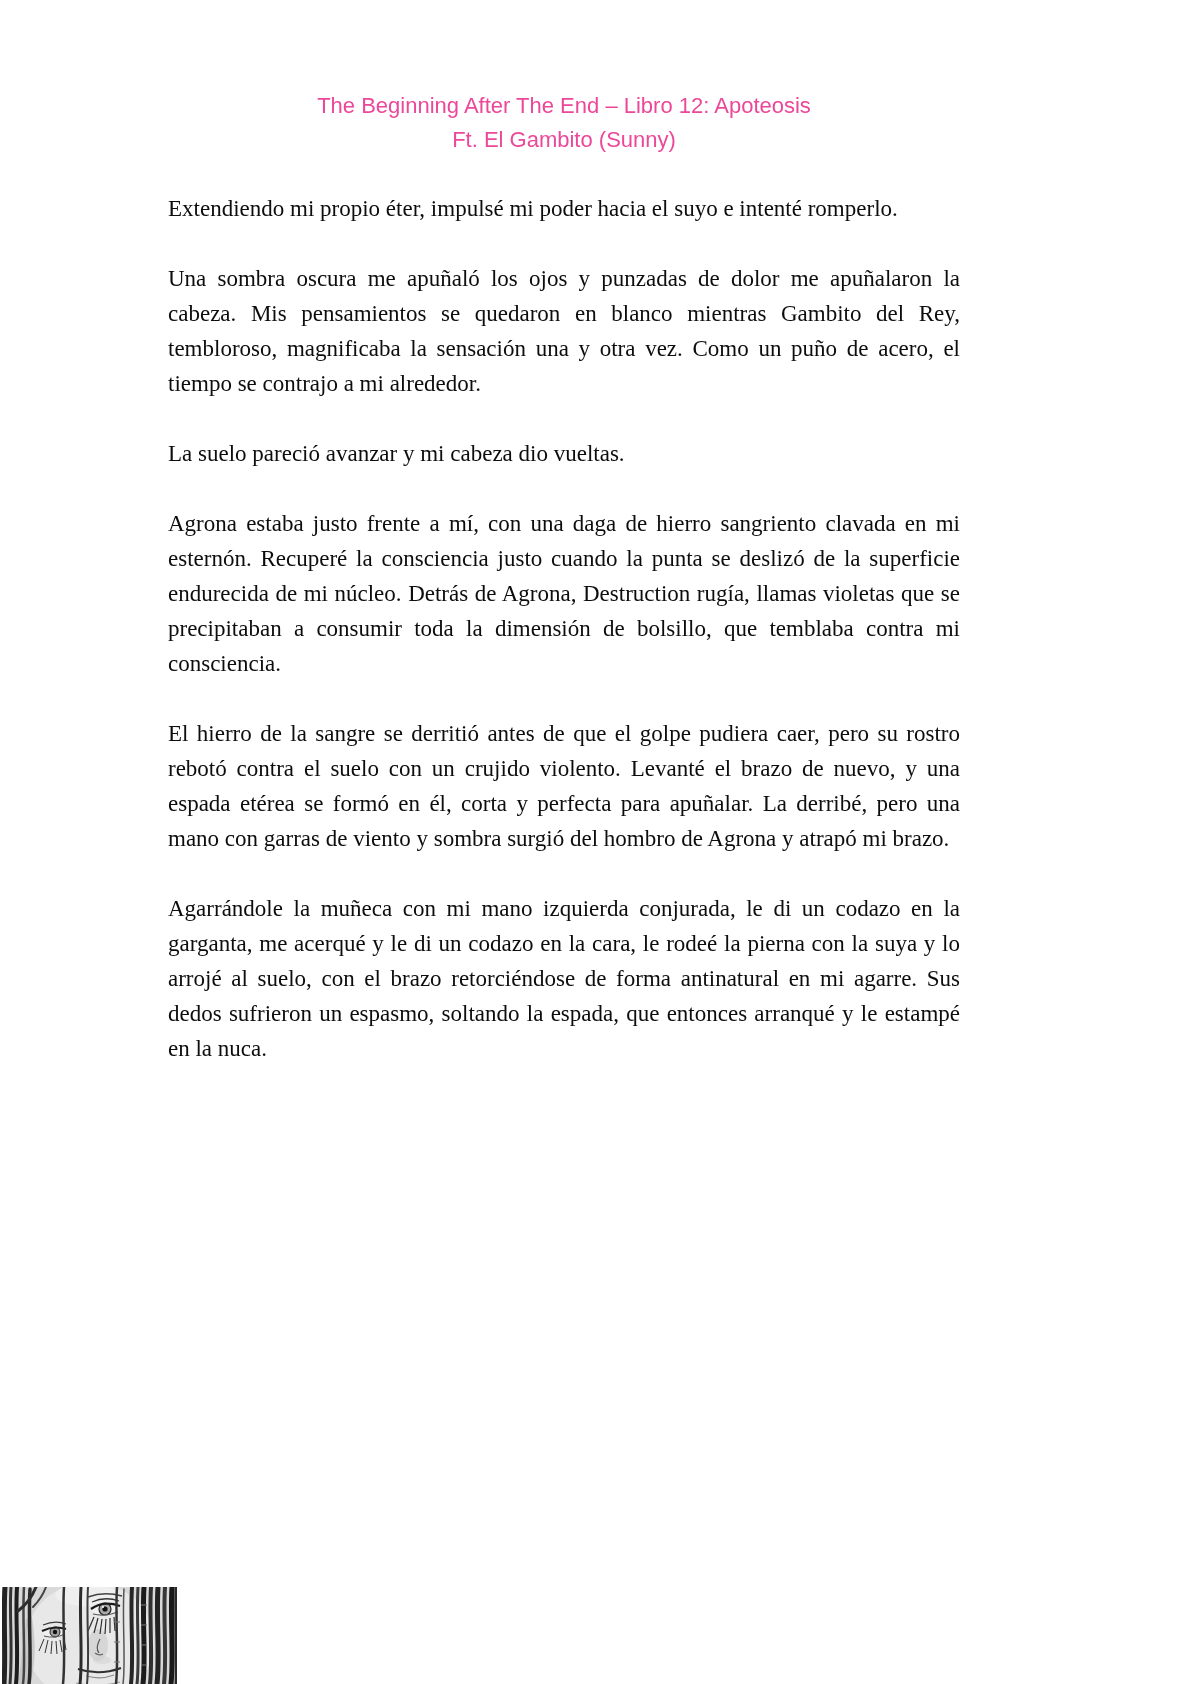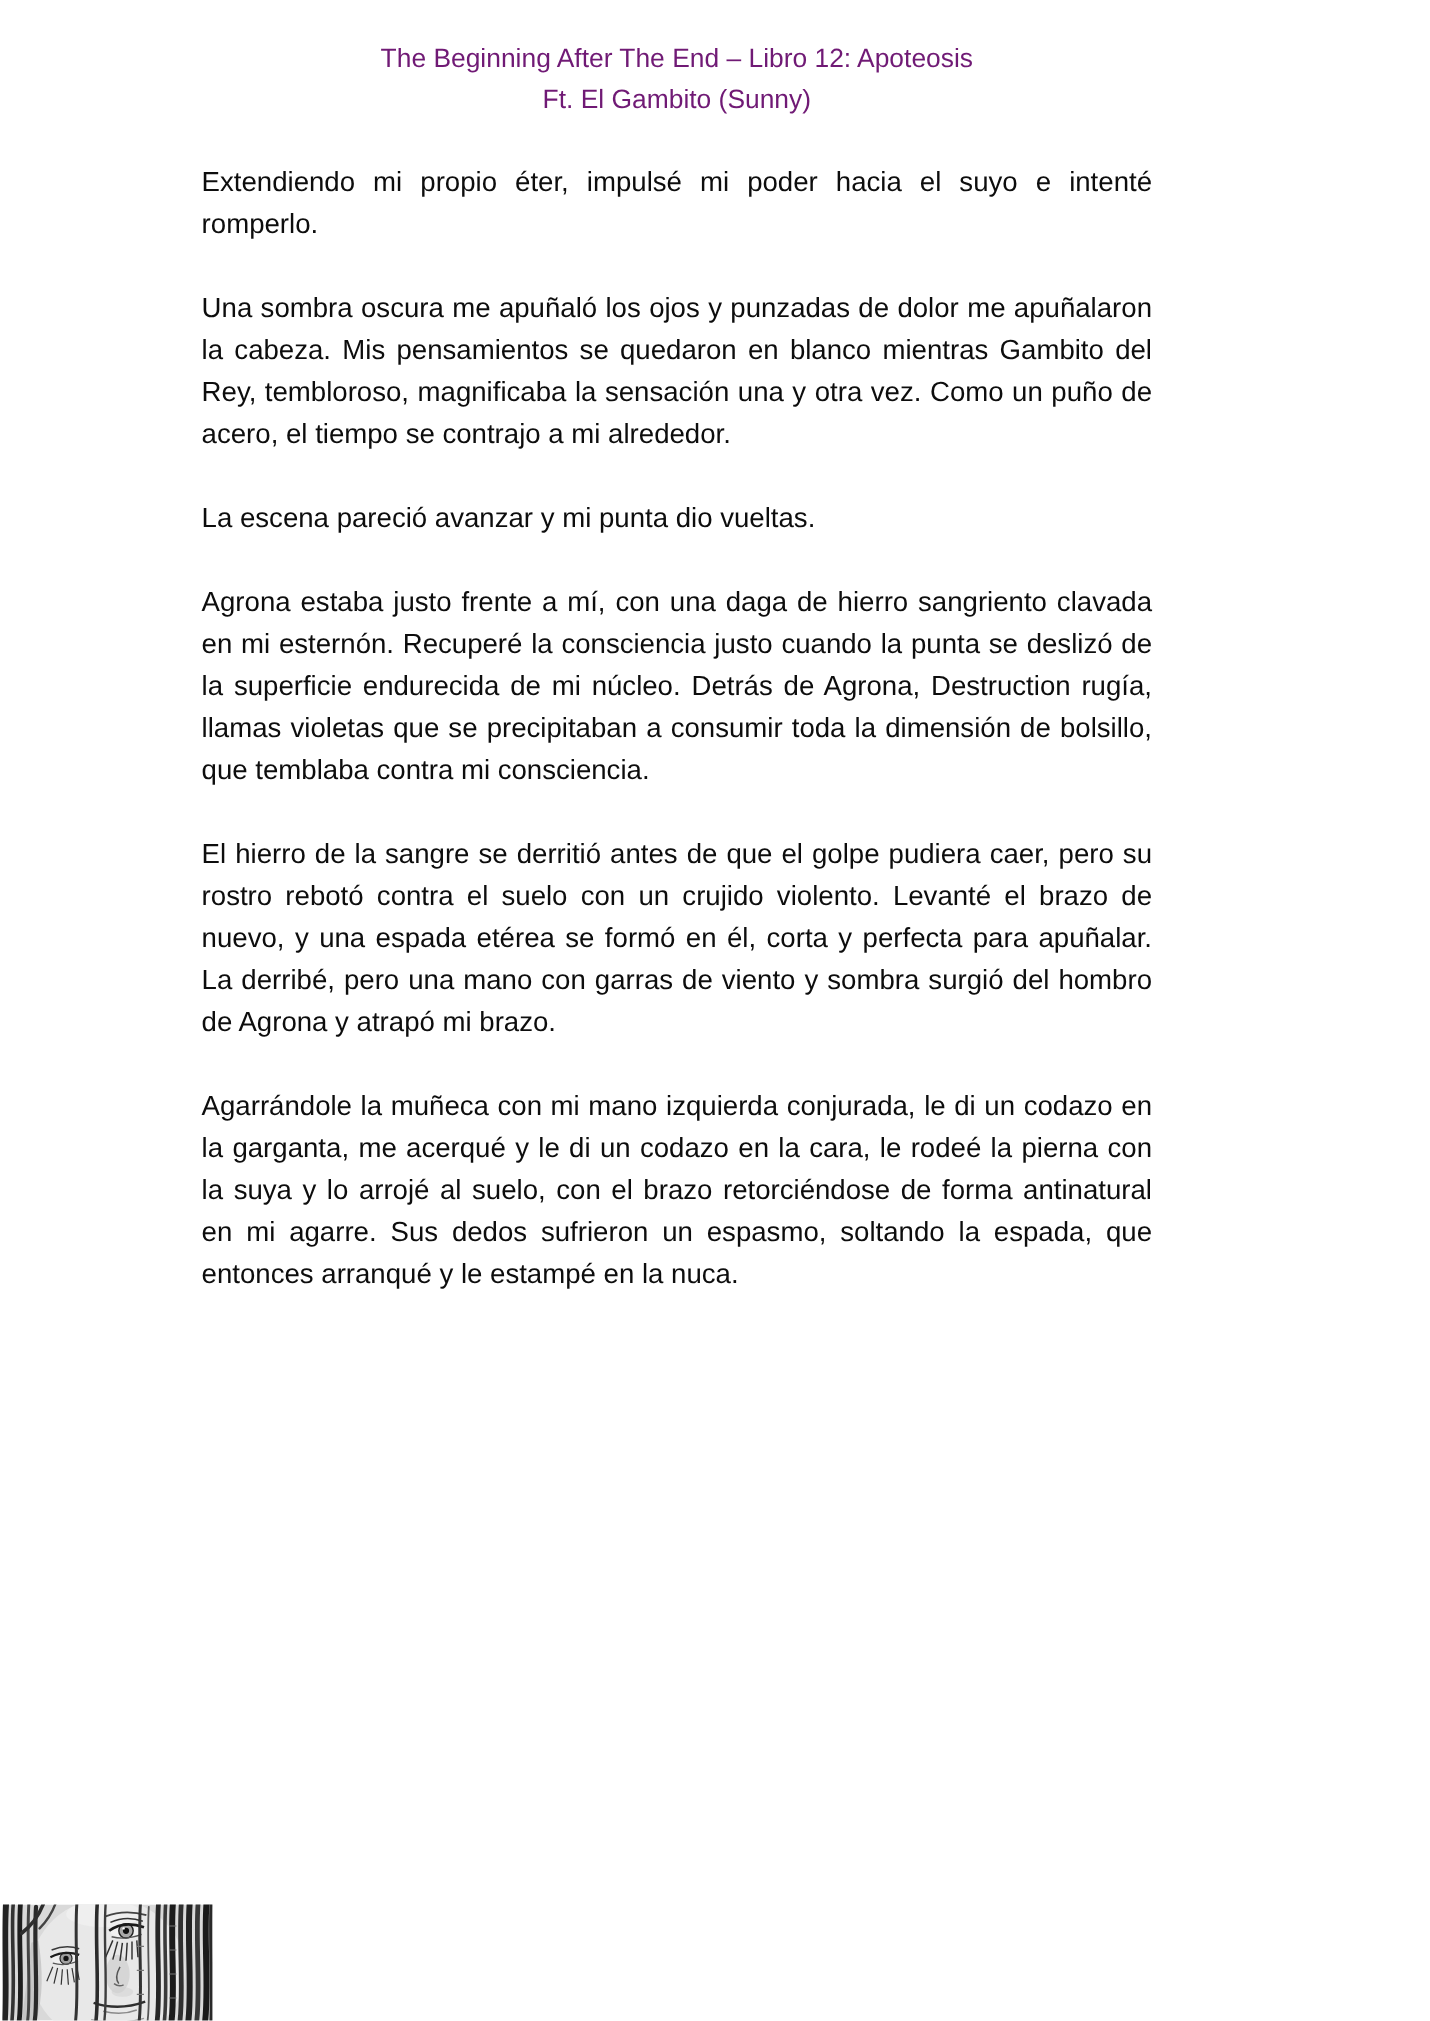--- a/index.html
+++ b/index.html
@@ -7,31 +7,31 @@
     position: relative;
     width: 1192px;
     height: 1684px;
     background: #ffffff;
     overflow: hidden;
     color: #111111;
   }
   .doc-header {
     width: 792px;
     margin: 0 0 0 168px;
-    padding-top: 32px;
+    padding-top: 89px;
     text-align: center;
     font-family: "Liberation Sans", sans-serif;
     font-size: 22px;
     line-height: 34px;
-    color: #701a75;
+    color: #ec4899;
   }
   .doc-body {
     width: 792px;
     margin: 34px 0 0 168px;
-    font-family: Liberation Sans, sans-serif;
+    font-family: Liberation Serif, serif;
     font-size: 23px;
     line-height: 35px;
     text-align: justify;
     color: #0d0d0d;
   }
   .doc-body p { margin: 0 0 35px 0; }
   .footer-art {
     position: absolute;
     left: 2px;
     bottom: 0;
@@ -46,21 +46,21 @@
 <div class="page">
 
   <header class="doc-header">
     <div>The Beginning After The End – Libro 12: Apoteosis</div>
     <div>Ft. El Gambito (Sunny)</div>
   </header>
 
   <main class="doc-body">
     <p>Extendiendo mi propio éter, impulsé mi poder hacia el suyo e intenté romperlo.</p>
     <p>Una sombra oscura me apuñaló los ojos y punzadas de dolor me apuñalaron la cabeza. Mis pensamientos se quedaron en blanco mientras Gambito del Rey, tembloroso, magnificaba la sensación una y otra vez. Como un puño de acero, el tiempo se contrajo a mi alrededor.</p>
-    <p>La escena pareció avanzar y mi punta dio vueltas.</p>
+    <p>La suelo pareció avanzar y mi cabeza dio vueltas.</p>
     <p>Agrona estaba justo frente a mí, con una daga de hierro sangriento clavada en mi esternón. Recuperé la consciencia justo cuando la punta se deslizó de la superficie endurecida de mi núcleo. Detrás de Agrona, Destruction rugía, llamas violetas que se precipitaban a consumir toda la dimensión de bolsillo, que temblaba contra mi consciencia.</p>
     <p>El hierro de la sangre se derritió antes de que el golpe pudiera caer, pero su rostro rebotó contra el suelo con un crujido violento. Levanté el brazo de nuevo, y una espada etérea se formó en él, corta y perfecta para apuñalar. La derribé, pero una mano con garras de viento y sombra surgió del hombro de Agrona y atrapó mi brazo.</p>
     <p>Agarrándole la muñeca con mi mano izquierda conjurada, le di un codazo en la garganta, me acerqué y le di un codazo en la cara, le rodeé la pierna con la suya y lo arrojé al suelo, con el brazo retorciéndose de forma antinatural en mi agarre. Sus dedos sufrieron un espasmo, soltando la espada, que entonces arranqué y le estampé en la nuca.</p>
   </main>
 
   <div class="footer-art">
     <svg width="175" height="97" viewBox="0 0 175 97" xmlns="http://www.w3.org/2000/svg">
 
       <rect width="175" height="97" fill="#d9d9d9"></rect>
       <ellipse cx="88" cy="55" rx="64" ry="60" fill="#e8e8e8"></ellipse>

